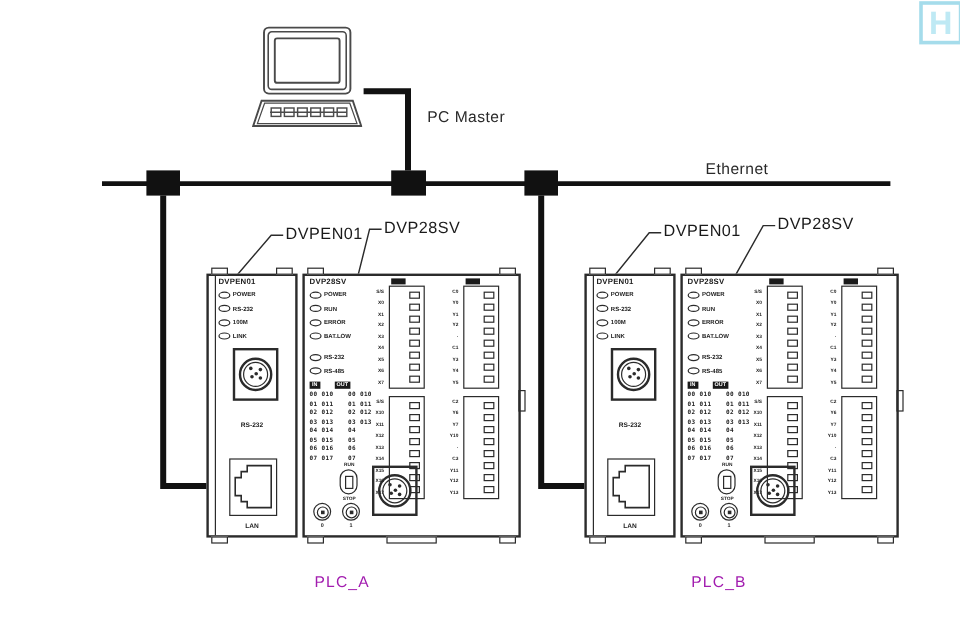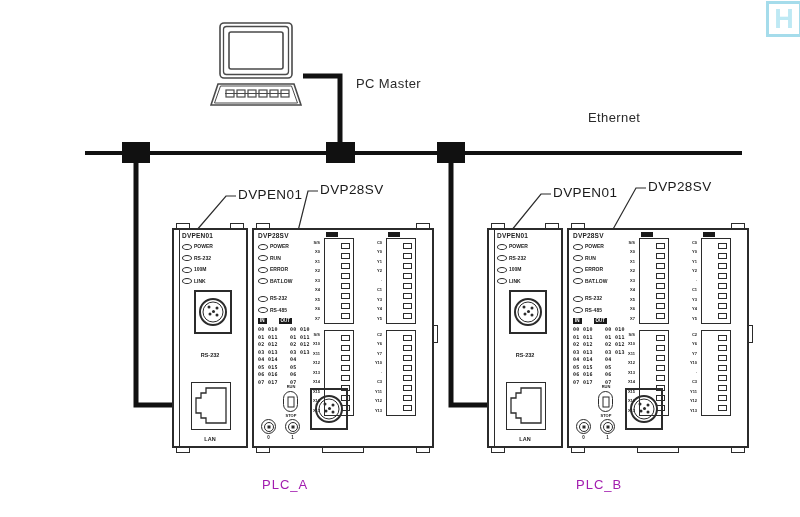--- a/index.html
+++ b/index.html
@@ -104,22 +104,22 @@
     <polygon points="10.5,66 81.5,66 87.5,83 4.5,83" fill="none" stroke="#4a4a4a" stroke-width="1"></polygon>
     <line x1="15" y1="73.5" x2="79" y2="73.5" stroke="#4a4a4a" stroke-width="1.2"></line>
     <rect x="16" y="70" width="8" height="7" fill="none" stroke="#4a4a4a" stroke-width="1.2"></rect>
     <rect x="27" y="70" width="8" height="7" fill="none" stroke="#4a4a4a" stroke-width="1.2"></rect>
     <rect x="38" y="70" width="8" height="7" fill="none" stroke="#4a4a4a" stroke-width="1.2"></rect>
     <rect x="49" y="70" width="8" height="7" fill="none" stroke="#4a4a4a" stroke-width="1.2"></rect>
     <rect x="60" y="70" width="8" height="7" fill="none" stroke="#4a4a4a" stroke-width="1.2"></rect>
     <rect x="71" y="70" width="8" height="7" fill="none" stroke="#4a4a4a" stroke-width="1.2"></rect>
   </svg>
 
-  <div class="lbl" style="left:356px;top:76px">PC Master</div>
-  <div class="lbl" style="left:588px;top:110px">Ethernet</div>
+  <div class="lbl" style="left:356px;top:90px">PC Master</div>
+  <div class="lbl" style="left:588px;top:133px">Ethernet</div>
 
   <div class="callout" style="left:238px;top:187px">DVPEN01</div>
   <div class="callout" style="left:320px;top:182px">DVP28SV</div>
   <div class="callout" style="left:553px;top:185px">DVPEN01</div>
   <div class="callout" style="left:648px;top:179px">DVP28SV</div>
 
   <div class="plc" style="left:172px;top:228px">
   <div class="module mod-en01">
     <span class="tab tl"></span>
     <span class="tab tr"></span>

